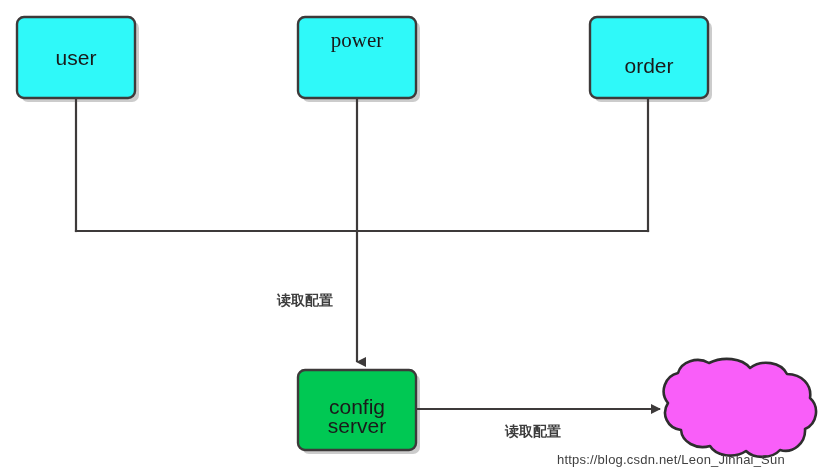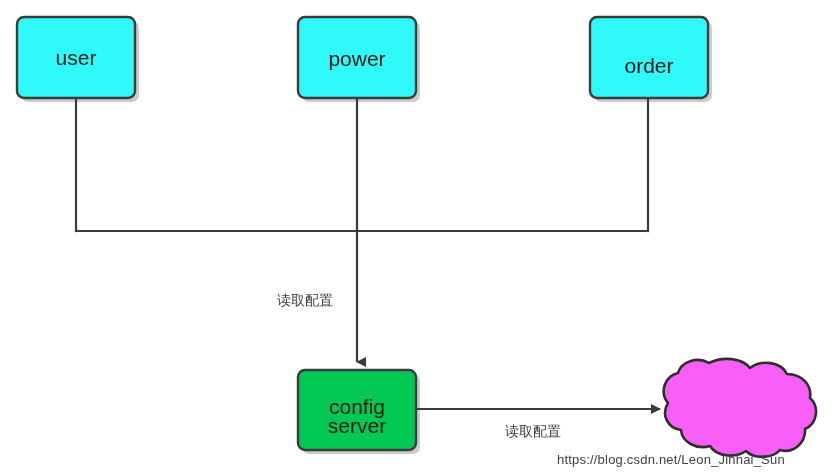--- a/index.html
+++ b/index.html
@@ -35,20 +35,21 @@
     line-height: 19px;
     pointer-events: none;
     white-space: pre-line;
   }
   .edge-label {
     position: absolute;
     color: #3d3d3d;
     font-size: 14px;
     line-height: 18px;
     white-space: nowrap;
+    font-weight: bold;
   }
   .watermark {
     position: absolute;
     font-size: 13px;
     color: #404040;
     letter-spacing: 0.2px;
     white-space: nowrap;
   }
 </style>
 </head>
@@ -99,21 +100,21 @@
              C 772,459 754,459 746,451
              C 734,459 716,456 710,446
              C 696,450 682,442 681,430
              C 667,428 661,414 668,403
              C 659,392 665,376 678,373
              C 681,362 697,356 709,363 Z" fill="#f95ef9" stroke="#2e2e2e" stroke-width="2.6" stroke-linejoin="round"></path>
   </svg>
 
   <div class="node-label" style="left:17px; top:17px; width:118px; height:81px;">user</div>
 
-  <div class="node-label" style="left:298px; top:18px; width:118px; height:81px;">power</div>
+  <div class="node-label" style="left:298px; top:0; width:118px; height:81px;font-family:Liberation Serif, serif;">power</div>
 
   <div class="node-label" style="left:590px; top:17px; width:118px; height:81px;margin-top:8px;">order</div>
 
   <div class="node-label" style="left:298px; top:370px; width:118px; height:92px;">config
 server</div>
 
 
   <div class="edge-label" style="left:277px; top:291px;">读取配置</div>
 
   <div class="edge-label" style="left:505px; top:422px;">读取配置</div>

